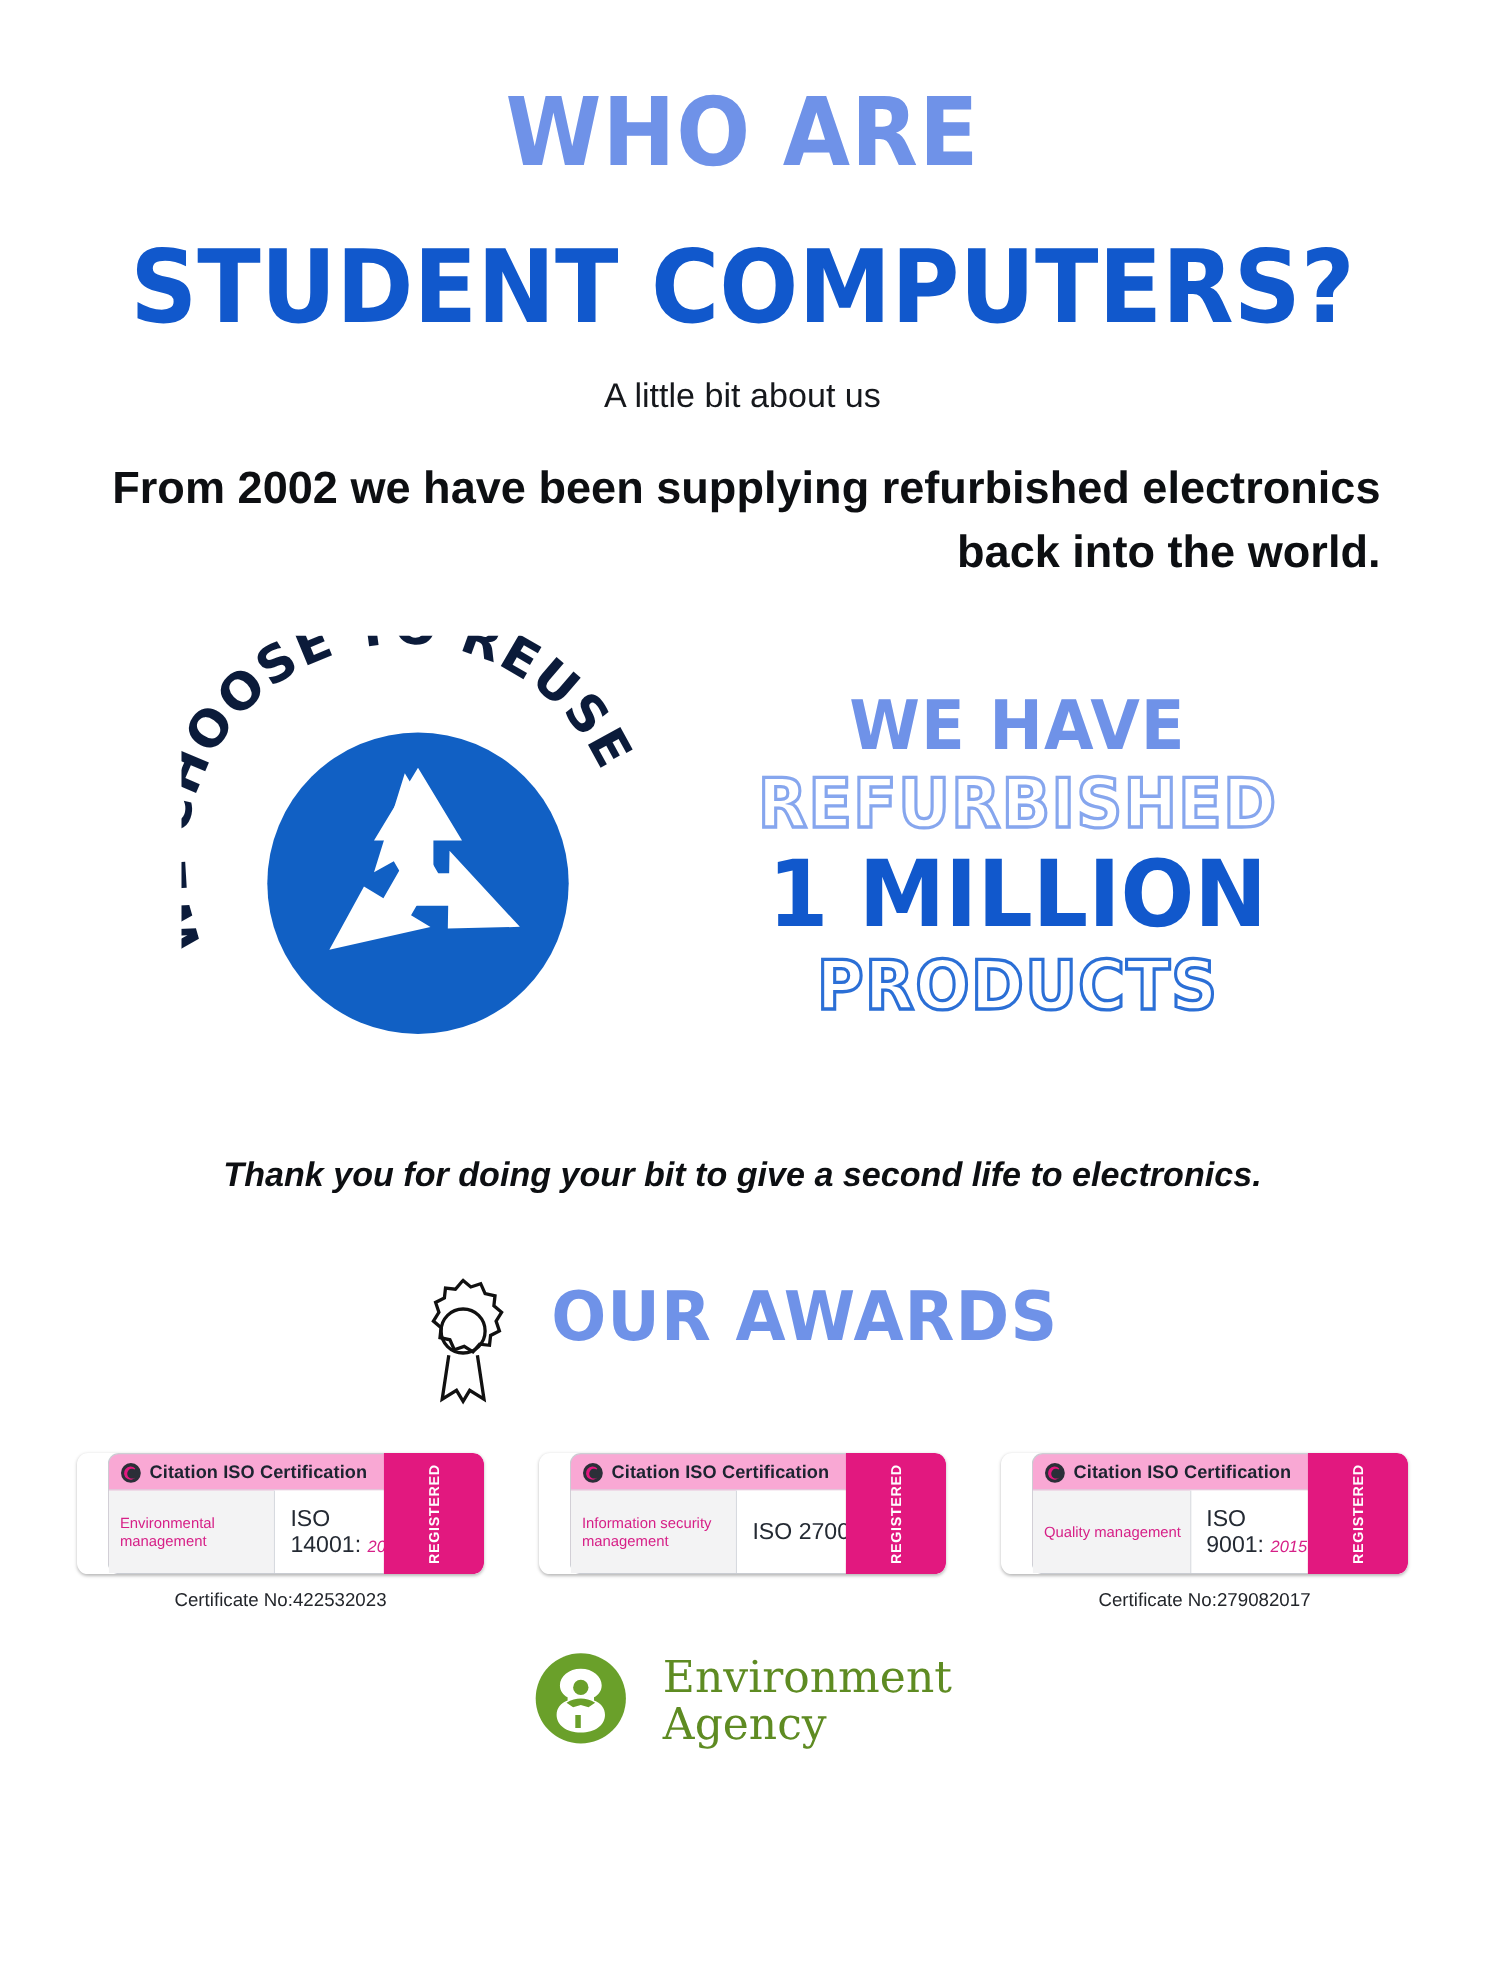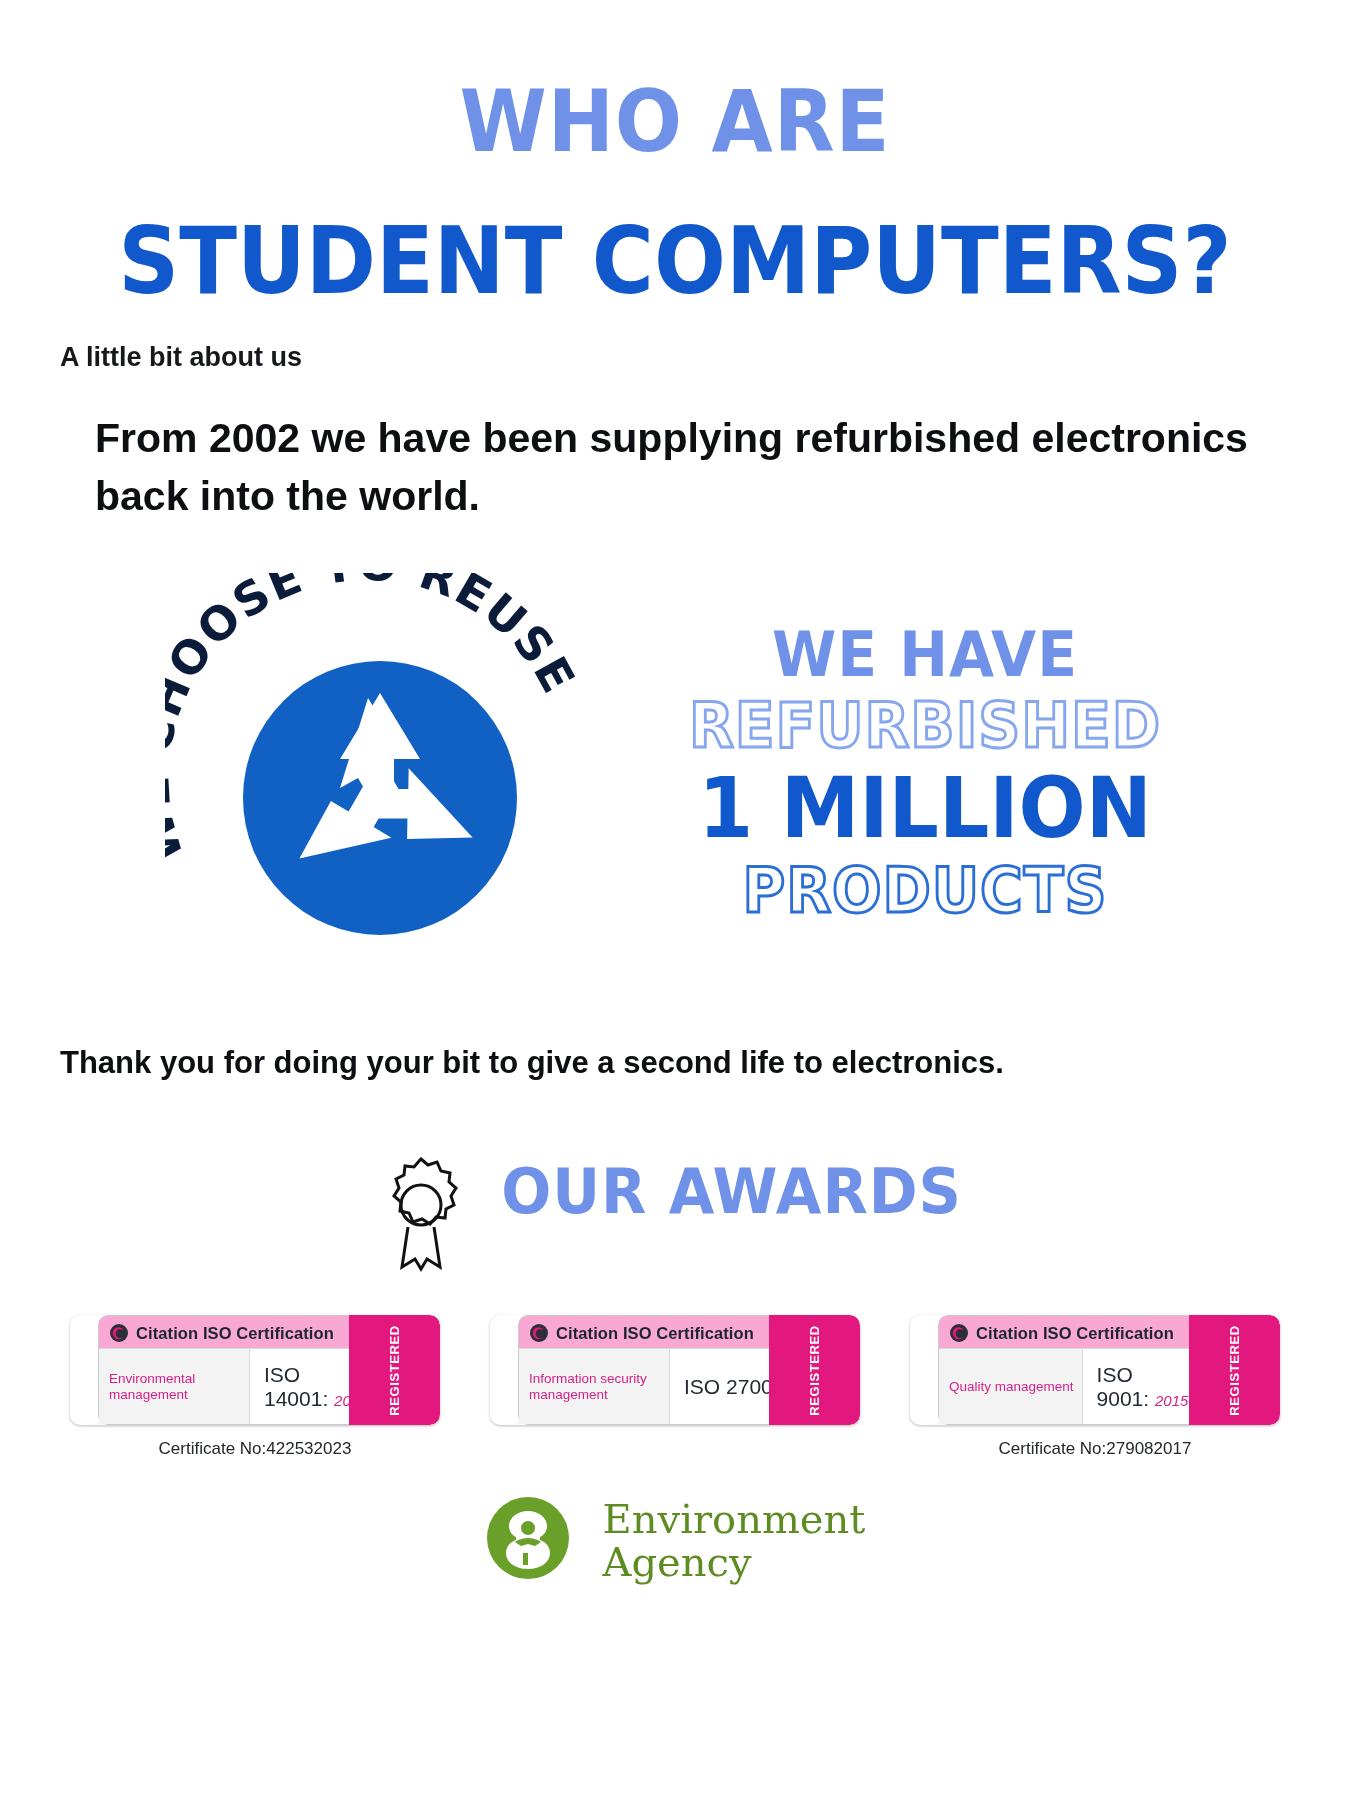--- a/index.html
+++ b/index.html
@@ -42,27 +42,28 @@
     font-family: "DejaVu Sans", sans-serif;
     font-weight: bold;
     font-size: 92px;
     letter-spacing: 0px;
     color: #1158cc;
     line-height: 1.0;
     padding-top: 52px;
     transform: scaleX(0.92);
   }
   .subtitle {
-    font-size: 27px;
+    text-align: center;
+    font-size: 31px;
     color: #16181c;
     padding-top: 34px;
-    font-weight: 700;
+    font-weight: 400;
   }
   .lede {
-    text-align: left;
+    text-align: right;
     font-size: 41px;
     font-weight: bold;
     color: #0d0f12;
     line-height: 1.42;
     padding-top: 36px;
     max-width: 1160px;
     margin: 0 auto;
   }
 
   
@@ -117,24 +118,26 @@
   .refurb-products {
     font-size: 62px;
     color: #ffffff;
     letter-spacing: 1px;
     -webkit-text-stroke: 3px #2b6fd6;
     margin-top: 12px;
   }
 
   
   .thanks {
+    text-align: center;
     font-size: 31px;
     font-weight: bold;
     color: #0d0f12;
     margin-top: 72px;
+    font-style: italic;
   }
 
   
   .awards-head {
     display: flex;
     justify-content: center;
     gap: 22px;
     margin-top: 74px;
   }
   .awards-title {

